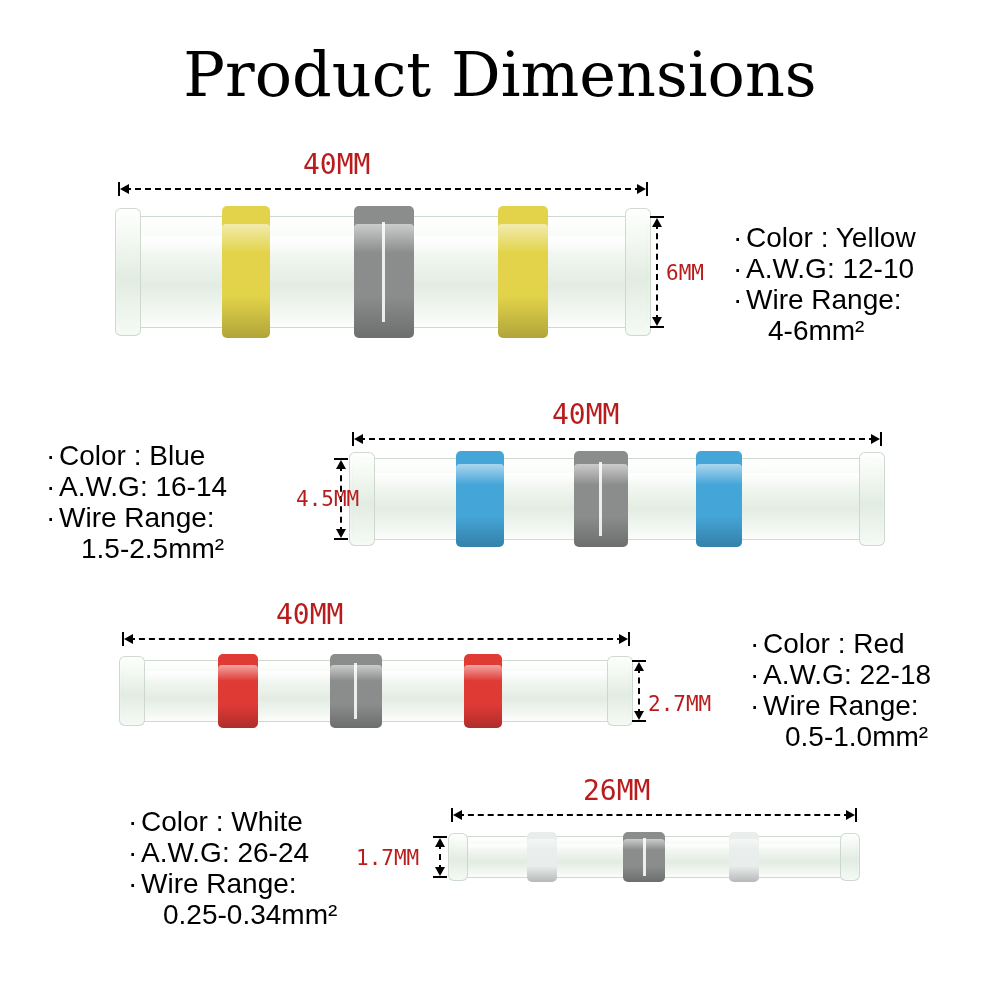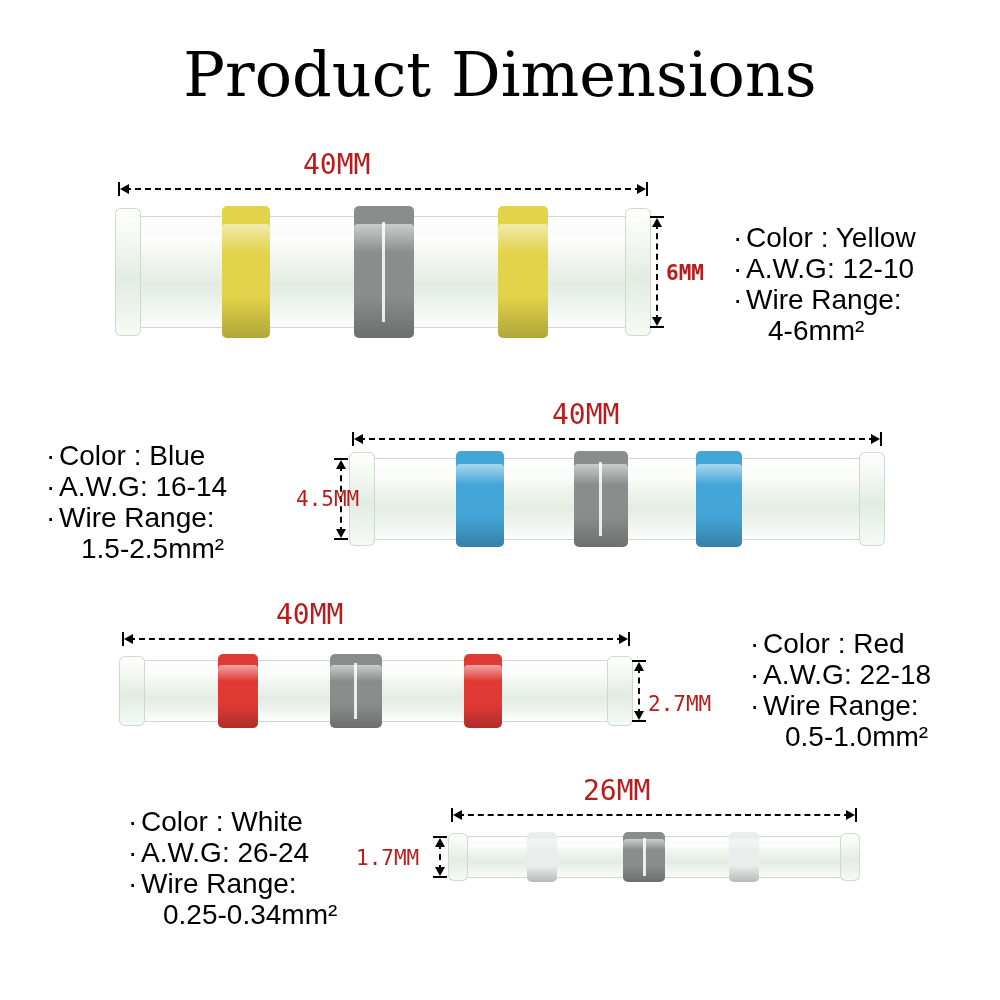--- a/index.html
+++ b/index.html
@@ -259,21 +259,21 @@
     <div class="center-gap" style="left:264px;"></div>
   </div>
 
   <div class="vmeasure" style="left:650px; top:216px; height:112px;">
     <div class="cap top"></div>
       <div class="arrow top"></div>
     <div class="bar"></div>
     <div class="arrow bottom"></div>
       <div class="cap bottom"></div>
   </div>
-  <div class="dim-label small" style="left:666px; top:261px;font-weight:bold;">6MM</div>
+  <div class="dim-label small" style="left:666px; top:261px;">6MM</div>
 
   <div class="spec" style="left:733px; top:222px;">
     <span class="line"><span class="bullet">·</span><span>Color : Yellow</span></span>
     <span class="line"><span class="bullet">·</span><span>A.W.G: 12-10</span></span>
     <span class="line"><span class="bullet">·</span><span>Wire Range:</span></span>
     <span class="line"><span class="indent"></span><span style="display:inline-block;width:22px;"></span><span>4-6mm²</span></span>
   </div>
 
   <div class="dim-label" style="left:552px; top:398px;">40MM</div>
   <div class="hmeasure" style="left:352px; top:432px; width:530px;">

